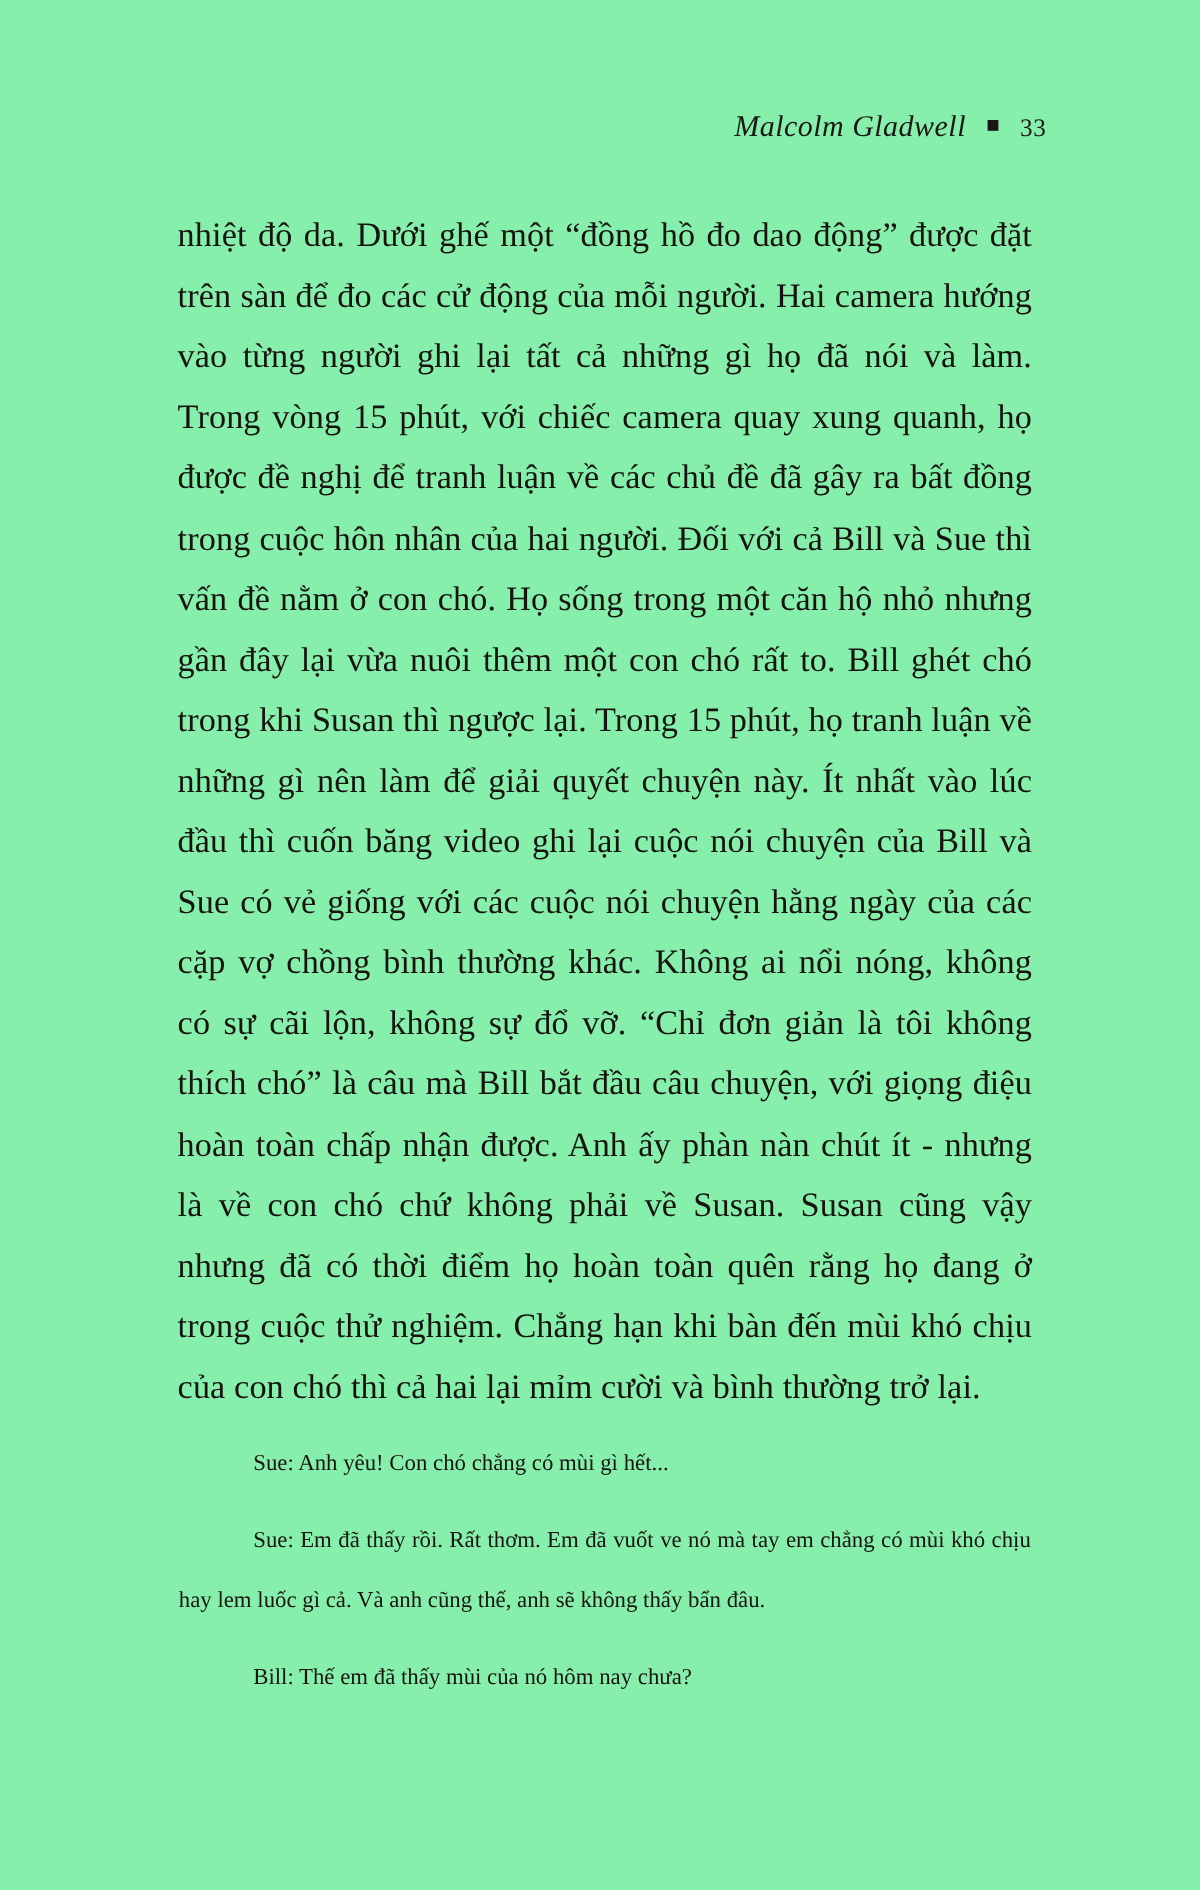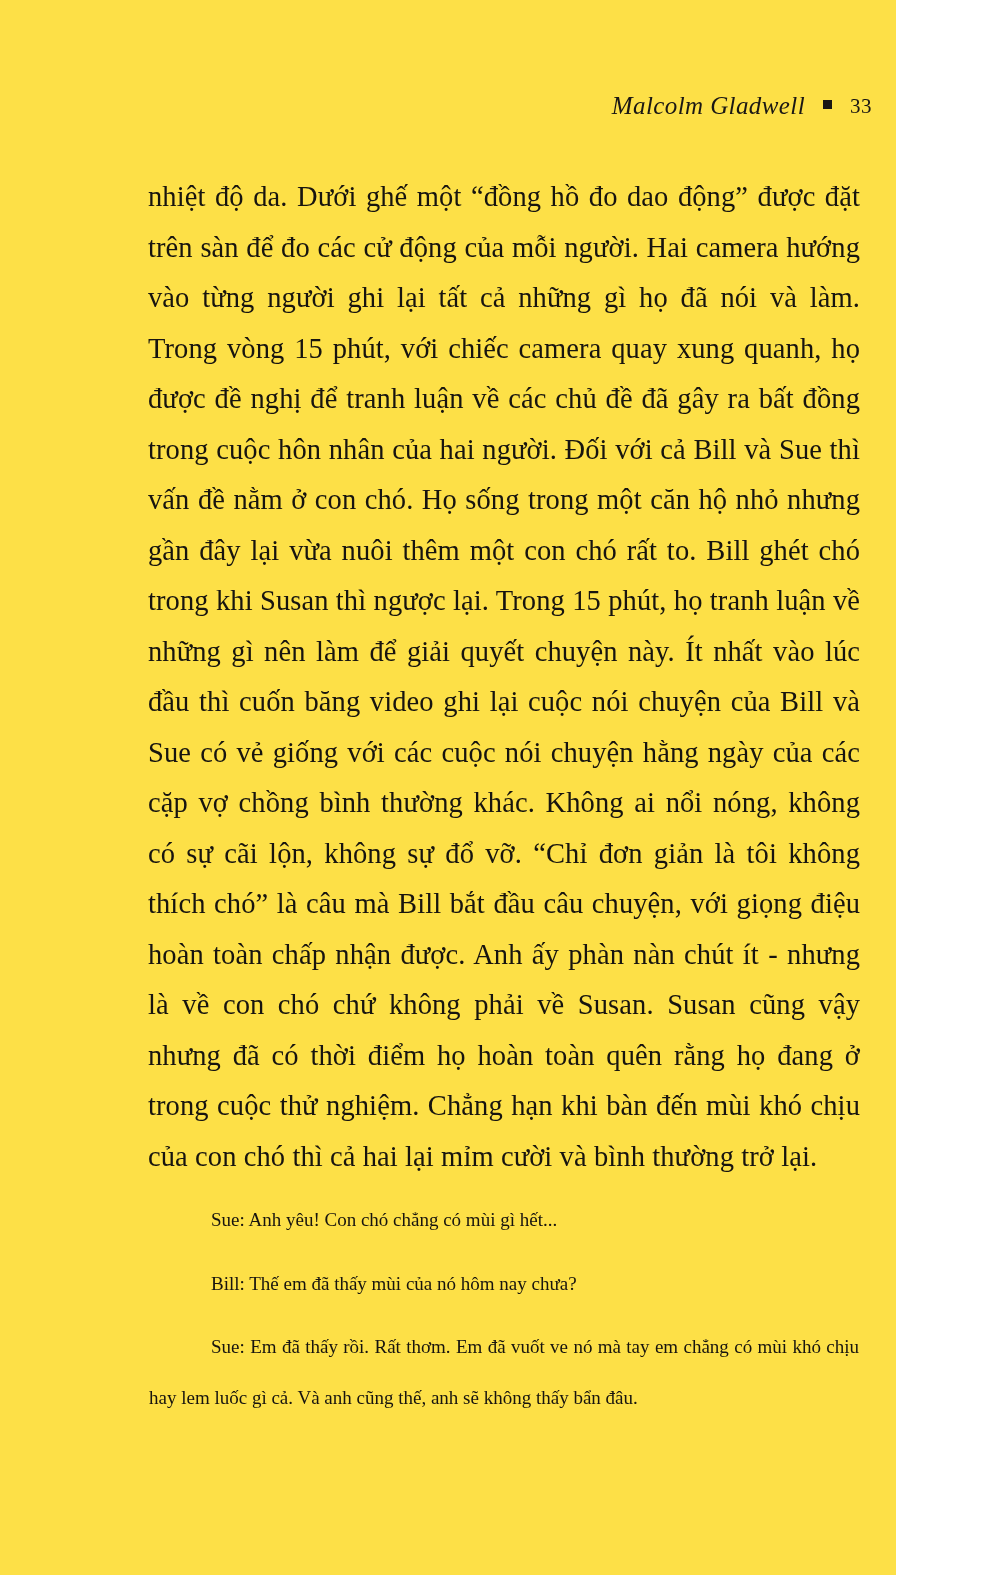--- a/index.html
+++ b/index.html
@@ -2,23 +2,23 @@
 <html><head>
 <meta charset="utf-8">
 <style>
   html, body {
     margin: 0;
     padding: 0;
     background: #ffffff;
   }
   .page {
     position: relative;
-    width: 896px;
+    width: 1000px;
     height: 1575px;
-    background: #fde047;
+    background: #86efac;
     overflow: hidden;
     font-family: "Liberation Serif", "DejaVu Serif", serif;
     color: #161412;
   }
   .header {
     position: absolute;
     top: 92px;
     left: 0;
     width: 1000px;
     padding-right: 128px;
@@ -77,17 +77,17 @@
 
   <div class="header">
     <span class="header-author">Malcolm Gladwell</span>
     <span class="header-sep"></span>
     <span class="header-page">33</span>
   </div>
 
   <div class="body">
     <p class="para">nhiệt độ da. Dưới ghế một “đồng hồ đo dao động” được đặt trên sàn để đo các cử động của mỗi người. Hai camera hướng vào từng người ghi lại tất cả những gì họ đã nói và làm. Trong vòng 15 phút, với chiếc camera quay xung quanh, họ được đề nghị để tranh luận về các chủ đề đã gây ra bất đồng trong cuộc hôn nhân của hai người. Đối với cả Bill và Sue thì vấn đề nằm ở con chó. Họ sống trong một căn hộ nhỏ nhưng gần đây lại vừa nuôi thêm một con chó rất to. Bill ghét chó trong khi Susan thì ngược lại. Trong 15 phút, họ tranh luận về những gì nên làm để giải quyết chuyện này. Ít nhất vào lúc đầu thì cuốn băng video ghi lại cuộc nói chuyện của Bill và Sue có vẻ giống với các cuộc nói chuyện hằng ngày của các cặp vợ chồng bình thường khác. Không ai nổi nóng, không có sự cãi lộn, không sự đổ vỡ. “Chỉ đơn giản là tôi không thích chó” là câu mà Bill bắt đầu câu chuyện, với giọng điệu hoàn toàn chấp nhận được. Anh ấy phàn nàn chút ít - nhưng là về con chó chứ không phải về Susan. Susan cũng vậy nhưng đã có thời điểm họ hoàn toàn quên rằng họ đang ở trong cuộc thử nghiệm. Chẳng hạn khi bàn đến mùi khó chịu của con chó thì cả hai lại mỉm cười và bình thường trở lại.</p>
     <p class="dialog">Sue: Anh yêu! Con chó chẳng có mùi gì hết...</p>
+    <p class="dialog">Sue: Em đã thấy rồi. Rất thơm. Em đã vuốt ve nó mà tay em chẳng có mùi khó chịu hay lem luốc gì cả. Và anh cũng thế, anh sẽ không thấy bẩn đâu.</p>
     <p class="dialog">Bill: Thế em đã thấy mùi của nó hôm nay chưa?</p>
-    <p class="dialog">Sue: Em đã thấy rồi. Rất thơm. Em đã vuốt ve nó mà tay em chẳng có mùi khó chịu hay lem luốc gì cả. Và anh cũng thế, anh sẽ không thấy bẩn đâu.</p>
   </div>
 
 </div>
 
 </body></html>

